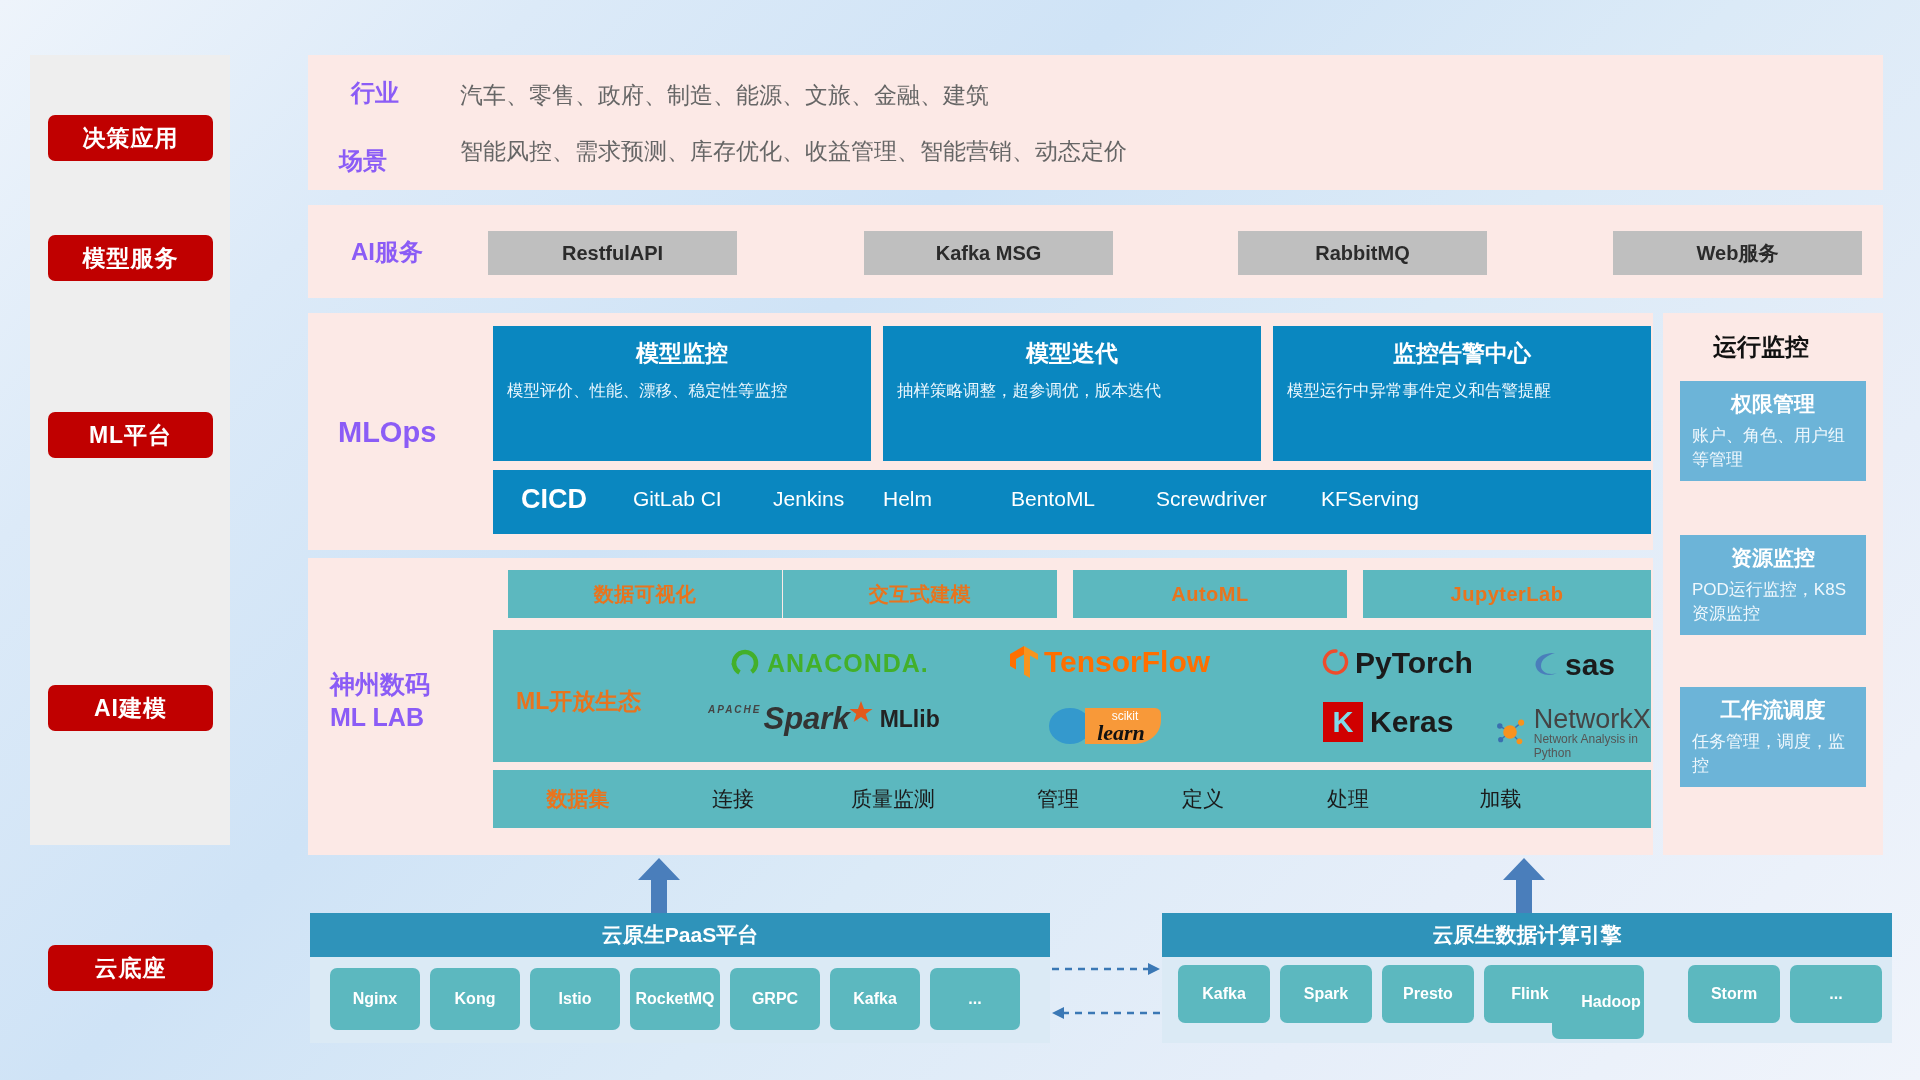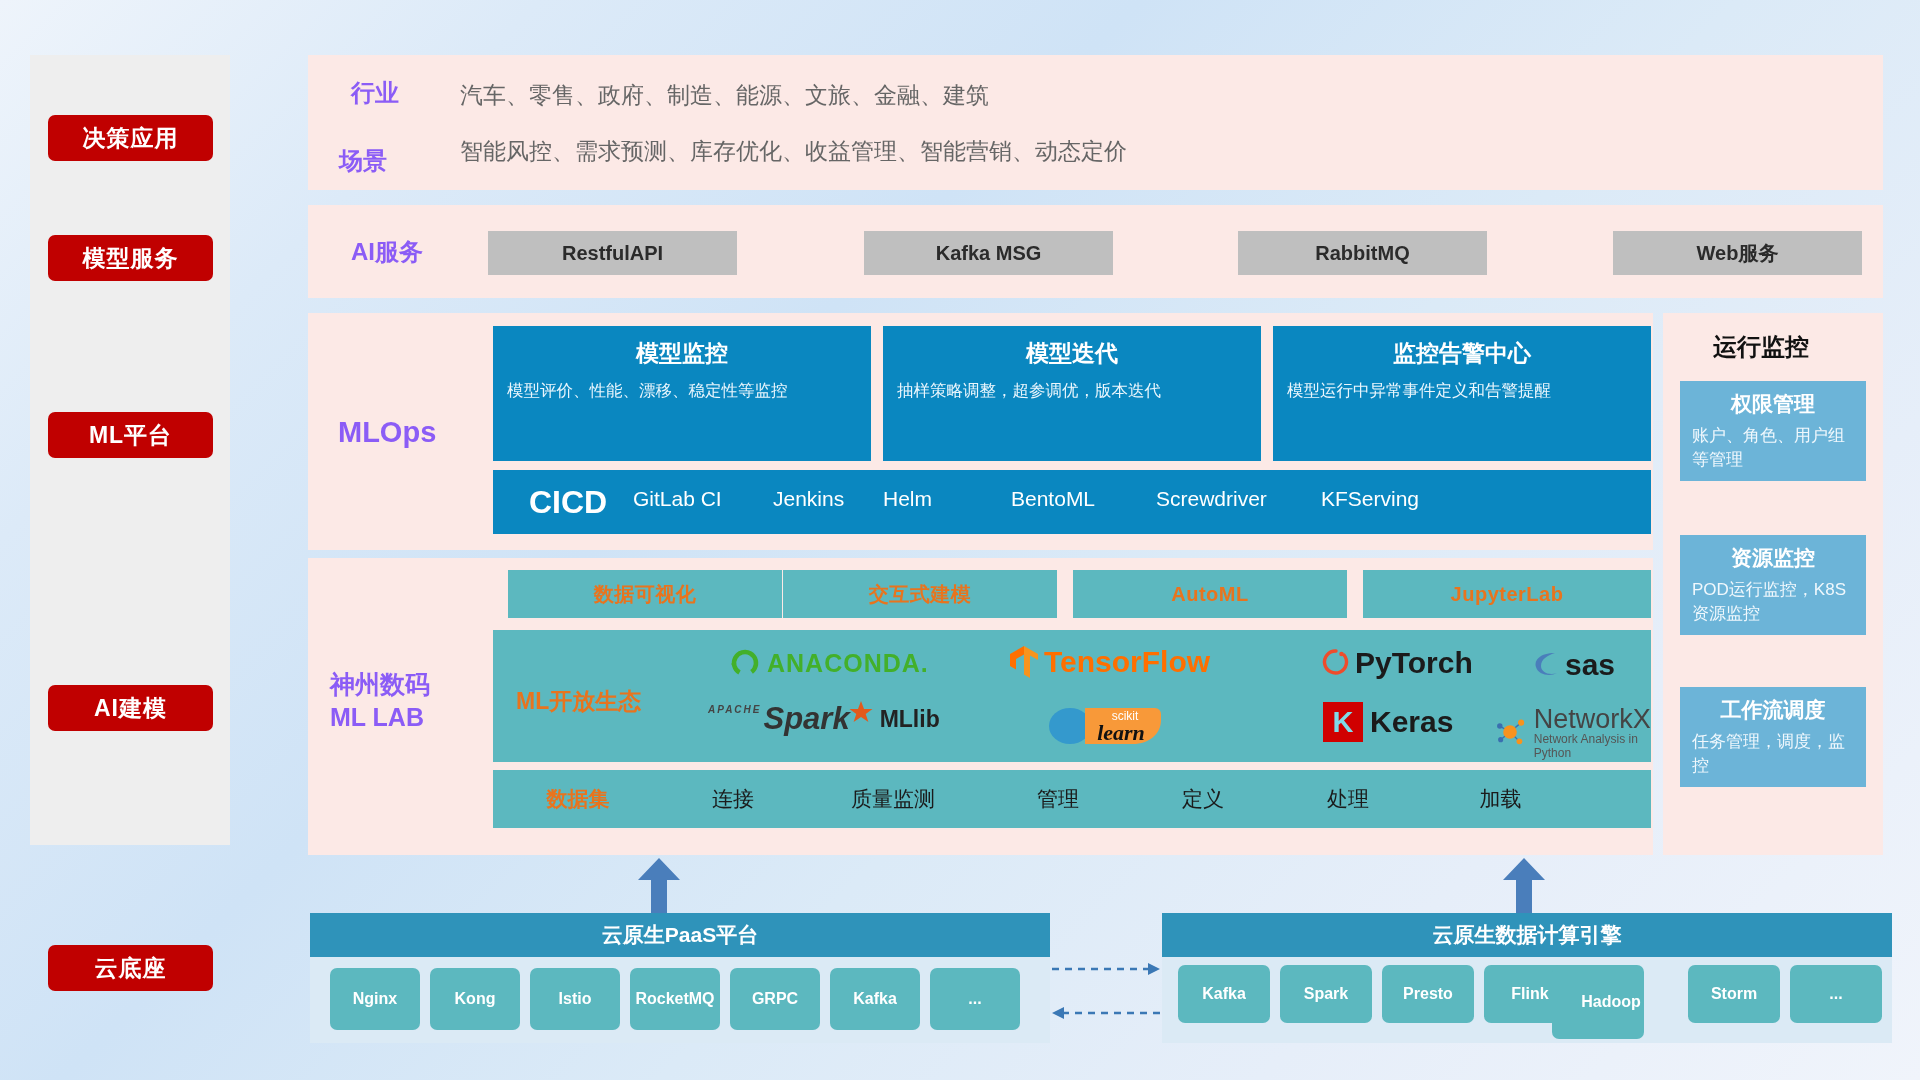--- a/index.html
+++ b/index.html
@@ -43,21 +43,21 @@
   .ops-card{
     position:absolute; background:#0a87c0; color:#fff; padding:12px 14px 10px;
   }
   .ops-card .t{ font-size:23px; font-weight:bold; text-align:center; margin-bottom:10px;}
   .ops-card .d{ font-size:16.5px; line-height:1.45; color:#eaf6fd;}
 
   .cicd-bar{
     position:absolute; background:#0a87c0; color:#fff;
     display:flex; align-items:flex-start; overflow:hidden;
   }
-  .cicd-bar .head{ font-size:32px; font-weight:bold; padding:14px 0 0 36px; width:140px;}
+  .cicd-bar .head{ font-size:27px; font-weight:bold; padding:14px 0 0 28px; width:140px;}
   .cicd-item{ font-size:21px; padding-top:17px; text-align:left; line-height:1.15;}
 
   
   .tool-chip{
     position:absolute; background:#5cb8bf; color:#e8741e;
     display:flex; align-items:center; justify-content:center;
     font-size:20px; font-weight:bold; letter-spacing:.5px;
   }
   .eco-box{ position:absolute; background:#5cb8bf; }
   .eco-label{

